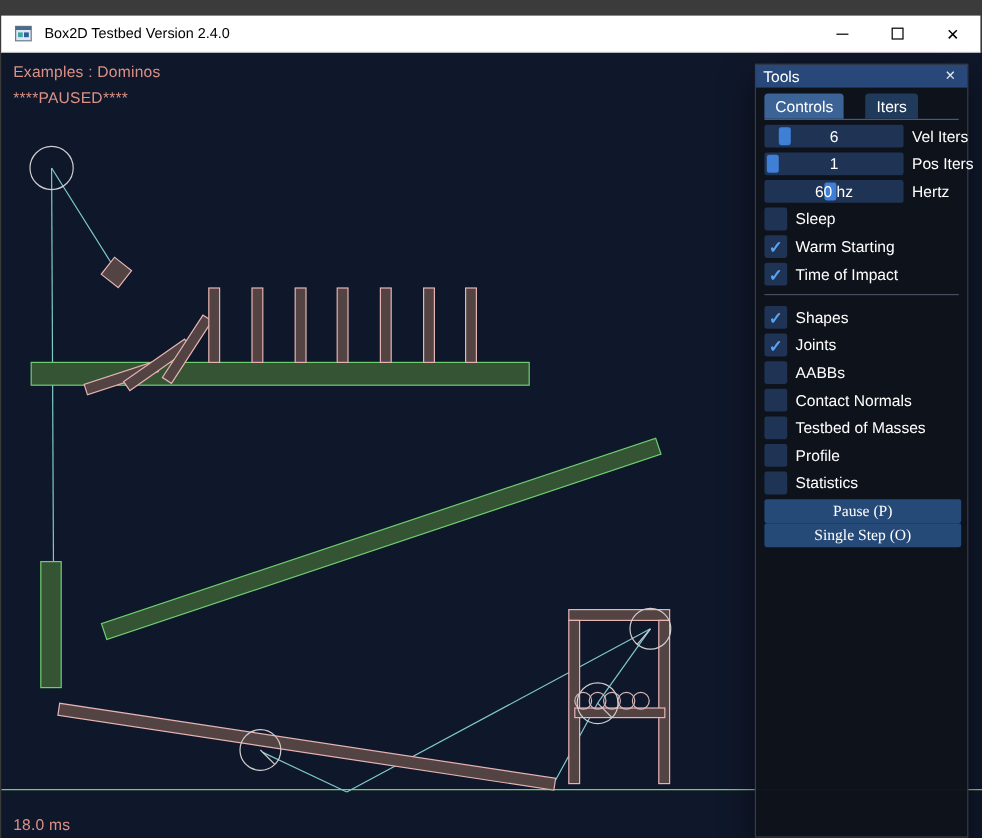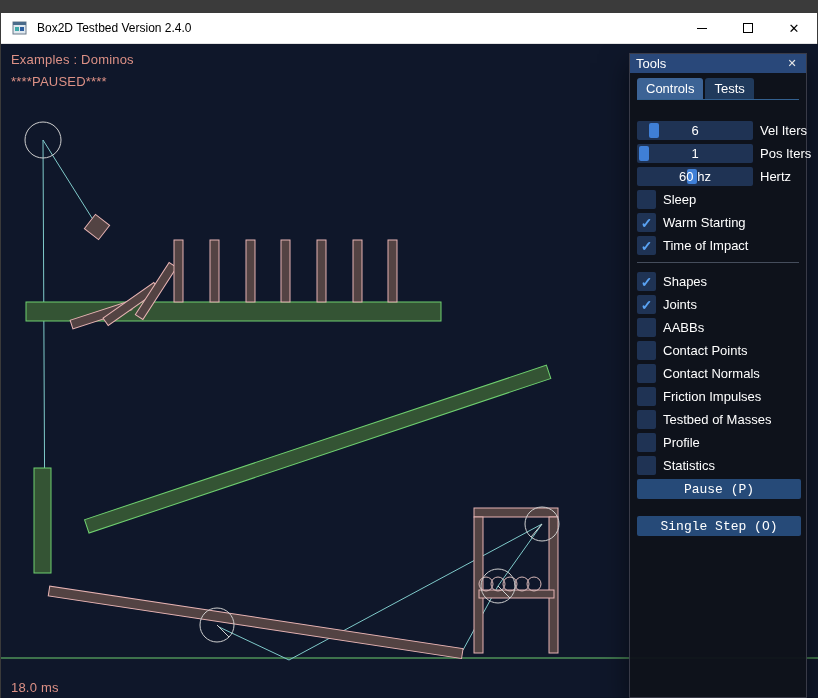--- a/index.html
+++ b/index.html
@@ -23,35 +23,35 @@
   .hud-example{left:10px;top:8px}
   .hud-paused{left:10px;top:30px}
   .hud-ms{left:10px;top:636px}
 
   
   .tools{position:absolute;left:628px;top:9px;width:178px;height:645px;background:rgba(14,19,27,0.97);border:1px solid rgba(110,110,128,0.45);box-shadow:0 10px 26px rgba(0,0,0,0.5)}
   .tools-titlebar{height:19px;background:#29487a;display:flex;align-items:center;padding:0 6px}
   .tools-title{font-size:13px;color:#fff}
   .tools-close{margin-left:auto;color:#e8e8e8;font-size:11px;width:16px;height:15px;display:flex;align-items:center;justify-content:center}
   .tools-body{padding:5px 7px 0 7px}
-  .tabbar{display:flex;gap:2px;border-bottom:1px solid #33608f;margin-bottom:21px}
+  .tabbar{display:flex;gap:18px;border-bottom:1px solid #33608f;margin-bottom:4px}
   .tab{font-size:13px;color:#fff;padding:3px 9px;border-radius:3px 3px 0 0}
   .tab.active{background:#3c6395}
   .tab.inactive{background:#203a5c}
   .row{display:flex;align-items:center;margin-bottom:4px;height:19px}
   .slider{position:relative;width:116px;height:19px;background:#1f3354;border-radius:2px;flex:0 0 auto}
   .grab{position:absolute;top:2px;width:10px;height:15px;background:#3f7fd6;border-radius:2px}
   .g0{left:12px}.g1{left:2px}.g2{left:50px}
   .sval{position:absolute;left:0;top:0;width:100%;height:100%;display:flex;align-items:center;justify-content:center;font-size:13px;color:#fff}
   .slabel,.clabel{margin-left:7px;font-size:13px;color:#fff;white-space:nowrap}
   .checkbox{position:relative;width:19px;height:19px;background:#1f3354;border-radius:2px;display:flex;align-items:center;justify-content:center;flex:0 0 auto}
   .mark{display:none;color:#5aa2f2;font-size:14px;font-weight:bold;line-height:1}
   .checkbox.checked .mark{display:block}
   .separator{height:1px;background:#454d5c;margin:7px 0 9px 0}
-  .btn{display:block;width:164px;height:20px;margin-bottom:17px;background:#264a78;border:none;border-radius:2px;color:#fff;font-size:13px;font-family:Liberation Mono, monospace;cursor:default}
+  .btn{display:block;width:164px;height:20px;margin-bottom:0;background:#264a78;border:none;border-radius:2px;color:#fff;font-size:13px;font-family:Liberation Serif, serif;cursor:default}
 </style>
 </head>
 <body>
 
 <div class="window">
 
   <div class="titlebar">
     <svg class="app-icon" viewBox="0 0 16 16">
       <rect x="1" y="2" width="13" height="12" fill="#dfe8ef" stroke="#6b7b8a"></rect>
       <rect x="1" y="2" width="13" height="3" fill="#4a6b8a"></rect>
@@ -154,21 +154,21 @@
 
     <div class="tools">
       <div class="tools-titlebar">
         <span class="tools-title">Tools</span>
         <span class="tools-close">✕</span>
       </div>
       <div class="tools-body">
 
         <div class="tabbar">
           <span class="tab active">Controls</span>
-          <span class="tab inactive">Tests</span>
+          <span class="tab inactive">Iters</span>
         </div>
 
         <div class="row">
           <div class="slider">
             <div class="grab g0"></div>
             <span class="sval">6</span>
           </div>
           <span class="slabel">Vel Iters</span>
         </div>
         <div class="row">
@@ -216,29 +216,21 @@
               <span class="mark">✓</span>
             </div>
           <span class="clabel">Joints</span>
         </div>
         <div class="row">
           <div class="checkbox"></div>
           <span class="clabel">AABBs</span>
         </div>
         <div class="row">
           <div class="checkbox"></div>
-          <span class="clabel">Contact Points</span>
-        </div>
-        <div class="row">
-          <div class="checkbox"></div>
           <span class="clabel">Contact Normals</span>
-        </div>
-        <div class="row">
-          <div class="checkbox"></div>
-          <span class="clabel">Friction Impulses</span>
         </div>
         <div class="row">
           <div class="checkbox"></div>
           <span class="clabel">Testbed of Masses</span>
         </div>
         <div class="row">
           <div class="checkbox"></div>
           <span class="clabel">Profile</span>
         </div>
         <div class="row">

